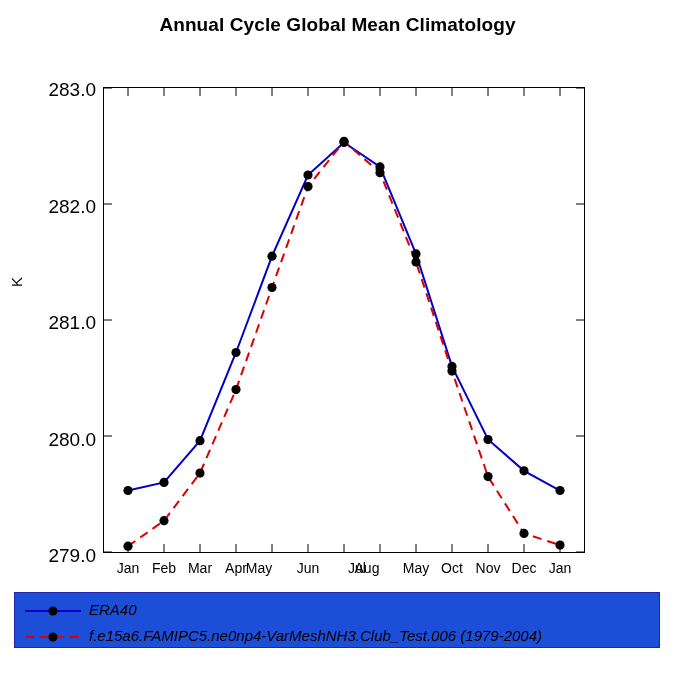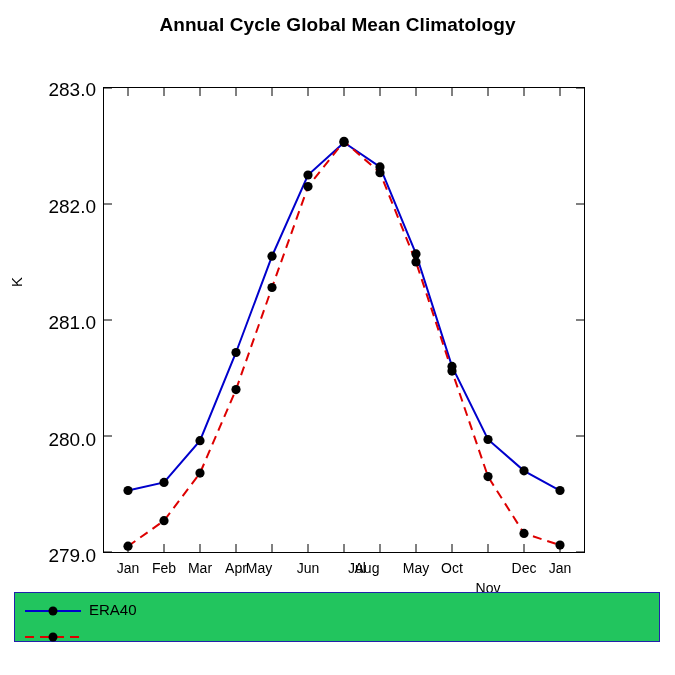--- a/index.html
+++ b/index.html
@@ -81,24 +81,25 @@
     left: 103px;
     top: 560px;
     width: 482px;
     height: 20px;
   }
   #legend {
     position: absolute;
     left: 14px;
     top: 592px;
     width: 646px;
-    height: 50px;
+    height: 56px;
     border: 1px solid #2222aa;
     box-sizing: border-box;
-    background: #22c55e;
+    background: #1d4ed8;
+    font-style: italic;
   }
   .legend-row {
     position: absolute;
     left: 0;
     width: 100%;
     height: 26px;
   }
   .legend-label {
     position: absolute;
     left: 74px;
@@ -209,34 +210,35 @@
       <div class="xtick-label" style="left: 5px;">Jan</div>
       <div class="xtick-label" style="left: 41px;">Feb</div>
       <div class="xtick-label" style="left: 77px;">Mar</div>
       <div class="xtick-label" style="left: 113px;">Apr</div>
       <div class="xtick-label" style="left: 136px;">May</div>
       <div class="xtick-label" style="left: 185px;">Jun</div>
       <div class="xtick-label" style="left: 234px;">Jul</div>
       <div class="xtick-label" style="left: 244px; text-align: center;">Aug</div>
       <div class="xtick-label" style="left: 293px;">May</div>
       <div class="xtick-label" style="left: 329px;">Oct</div>
-      <div class="xtick-label" style="left: 365px; margin-top: 20px;">Nov</div>
+      <div class="xtick-label" style="left: 365px;">Nov</div>
       <div class="xtick-label" style="left: 401px;">Dec</div>
       <div class="xtick-label" style="left: 437px;">Jan</div>
     </div>
 
   <div id="legend">
     <div class="legend-row" style="top: 5px;">
       <svg class="legend-swatch" viewBox="0 0 60 26">
         <line x1="2" y1="13" x2="58" y2="13" stroke="#0000cc" stroke-width="2"></line>
         <circle cx="30" cy="13" r="4.5" fill="#000000"></circle>
       </svg>
       <span class="legend-label">ERA40</span>
     </div>
     <div class="legend-row" style="top: 31px;">
       <svg class="legend-swatch" viewBox="0 0 60 26">
         <line x1="2" y1="13" x2="58" y2="13" stroke="#dd0000" stroke-width="2" stroke-dasharray="9,6"></line>
         <circle cx="30" cy="13" r="4.5" fill="#000000"></circle>
       </svg>
+      <span class="legend-label">f.e15a6.FAMIPC5.ne0np4-VarMeshNH3.Club_Test.006 (1979-2004)</span>
     </div>
   </div>
 
 </div>
 
 </body></html>

